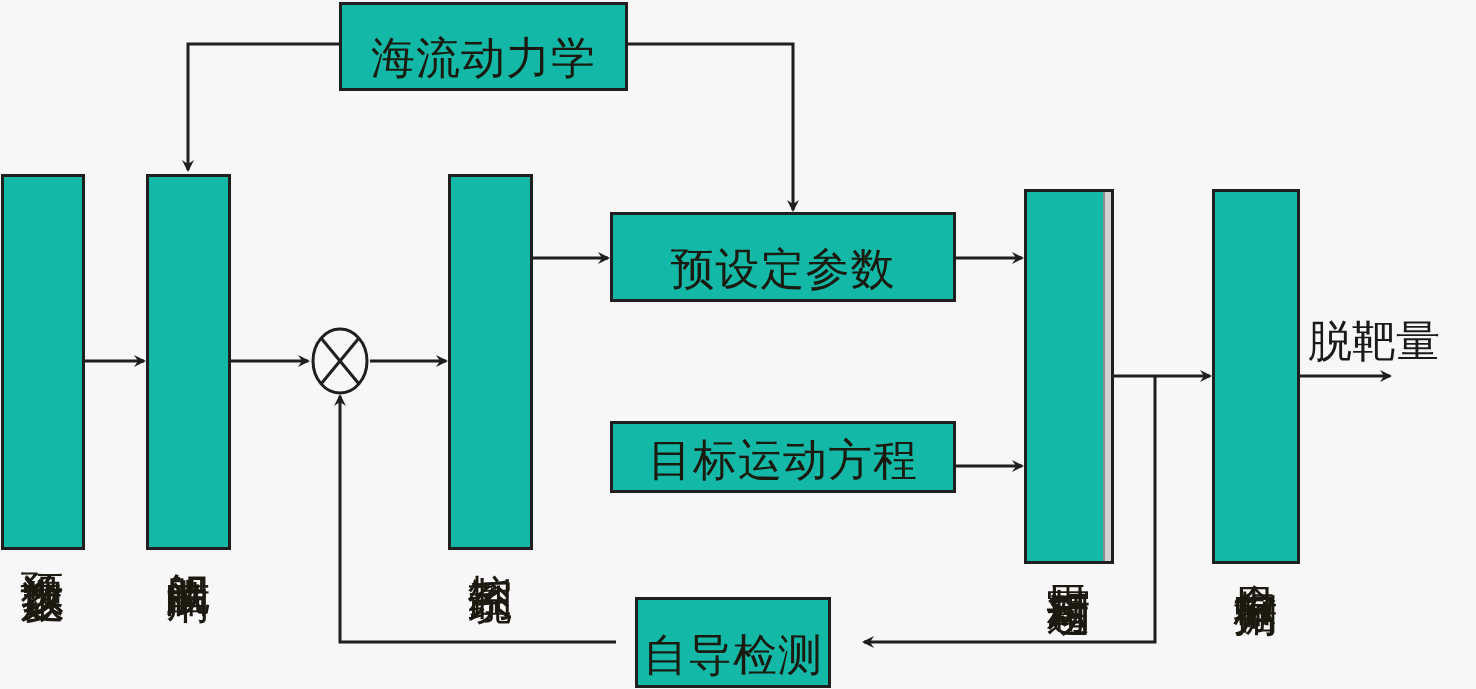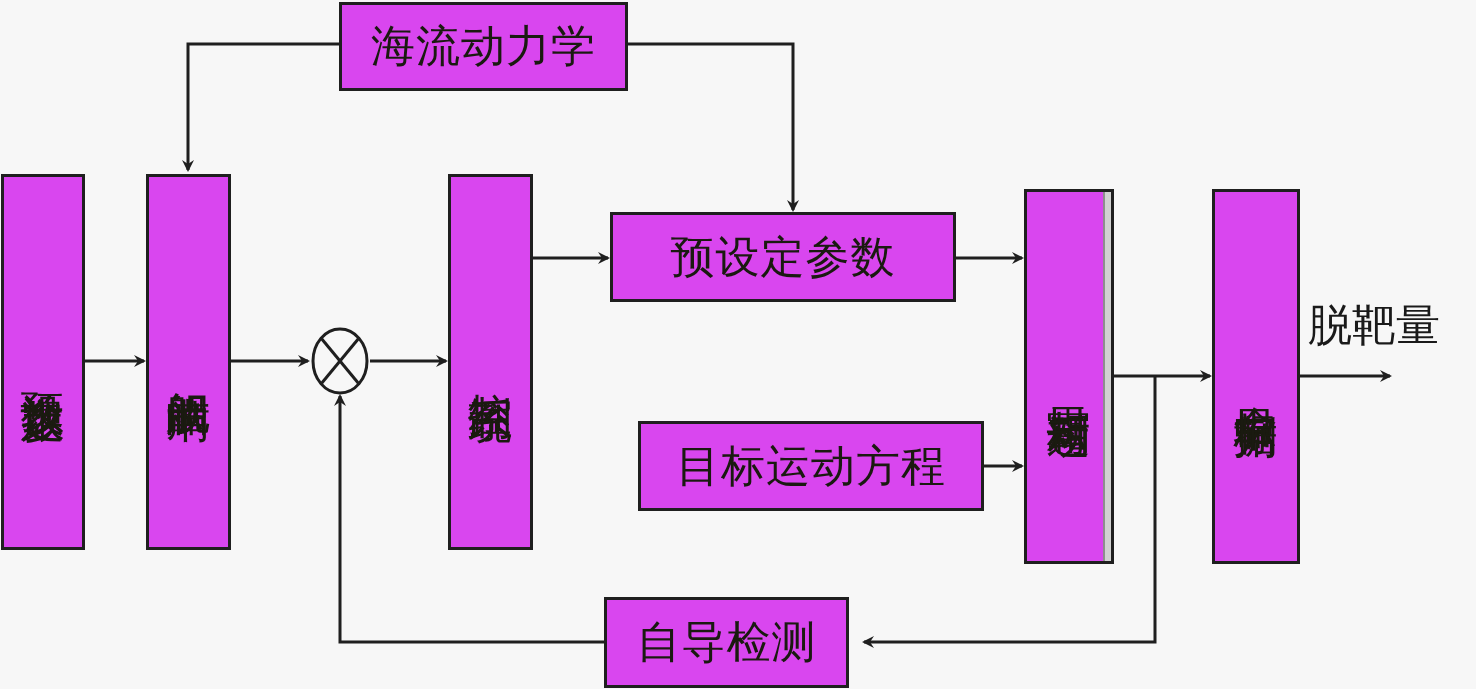--- a/index.html
+++ b/index.html
@@ -3,22 +3,22 @@
 <meta charset="utf-8">
 <style>
   html, body { margin: 0; padding: 0; }
   body {
     width: 1476px; height: 689px; background: #f7f7f7;
     position: relative; overflow: hidden;
     font-family: "DejaVu Serif", "Liberation Serif", serif;
   }
   .box {
     position: absolute; box-sizing: border-box;
-    background: #d946ef; border: 3px solid #1f1f1f;
-    display: flex; align-items: center; justify-content: center;
+    background: #14b8a6; border: 3px solid #1f1f1f;
+    display: flex; align-items: flex-end; justify-content: center;
     color: #1a1a10;
   }
   .box.h span { font-size: 44px; letter-spacing: 1px; white-space: nowrap; }
   .box.v span {
     font-size: 44px; writing-mode: vertical-rl; text-orientation: upright;
     letter-spacing: 2px; line-height: 1;
   }
   .box.shadow { box-shadow: inset -6px 0 0 #d2d2d2, inset -8px 0 0 #8e8e8e; }
   svg.wires { position: absolute; left: 0; top: 0; }
   .label {
@@ -80,29 +80,29 @@
 </div>
 
 <div class="box v" style="left:448px;top:174px;width:85px;height:376px;">
   <span>控制系统</span>
 </div>
 
 <div class="box h" style="left:610px;top:212px;width:346px;height:90px;">
   <span>预设定参数</span>
 </div>
 
-<div class="box h" style="left:638px;top:421px;width:346px;height:90px;">
+<div class="box h" style="left:610px;top:421px;width:346px;height:72px;">
   <span>目标运动方程</span>
 </div>
 
 <div class="box v shadow" style="left:1024px;top:189px;width:90px;height:375px;">
   <span>雷目相对运动</span>
 </div>
 
 <div class="box v" style="left:1212px;top:189px;width:88px;height:375px;">
   <span>命中目标判据</span>
 </div>
 
-<div class="box h" style="left:604px;top:597px;width:245px;height:91px;">
+<div class="box h" style="left:635px;top:597px;width:196px;height:91px;">
   <span>自导检测</span>
 </div>
 
-<div class="label" style="left:1308px;top:296px;">脱靶量</div>
+<div class="label" style="left:1308px;top:312px;">脱靶量</div>
 
 </body></html>

